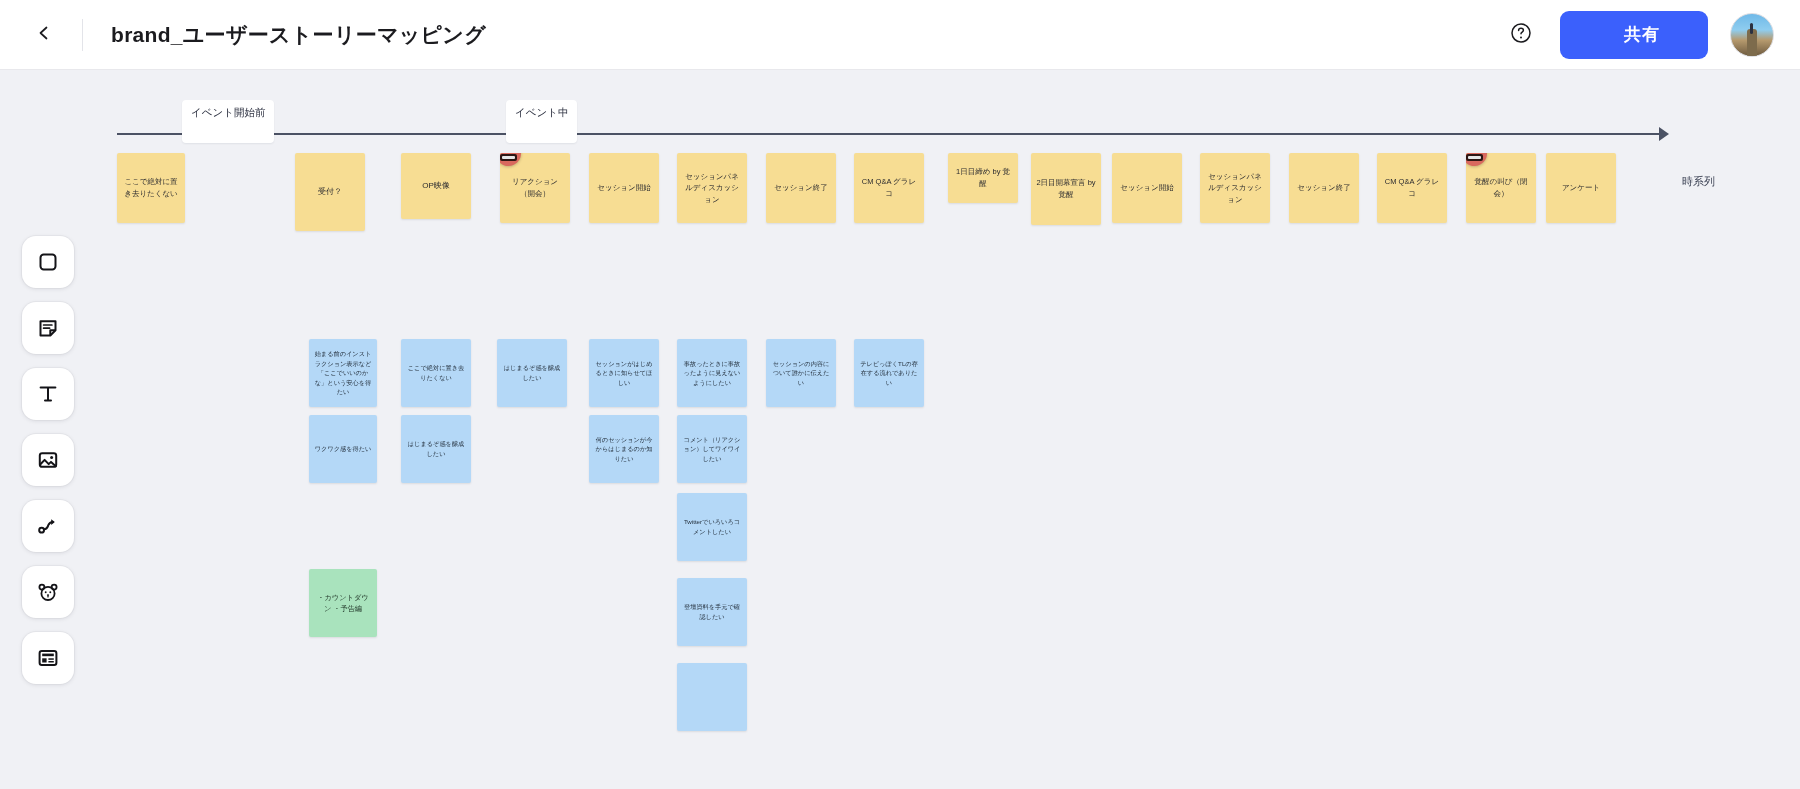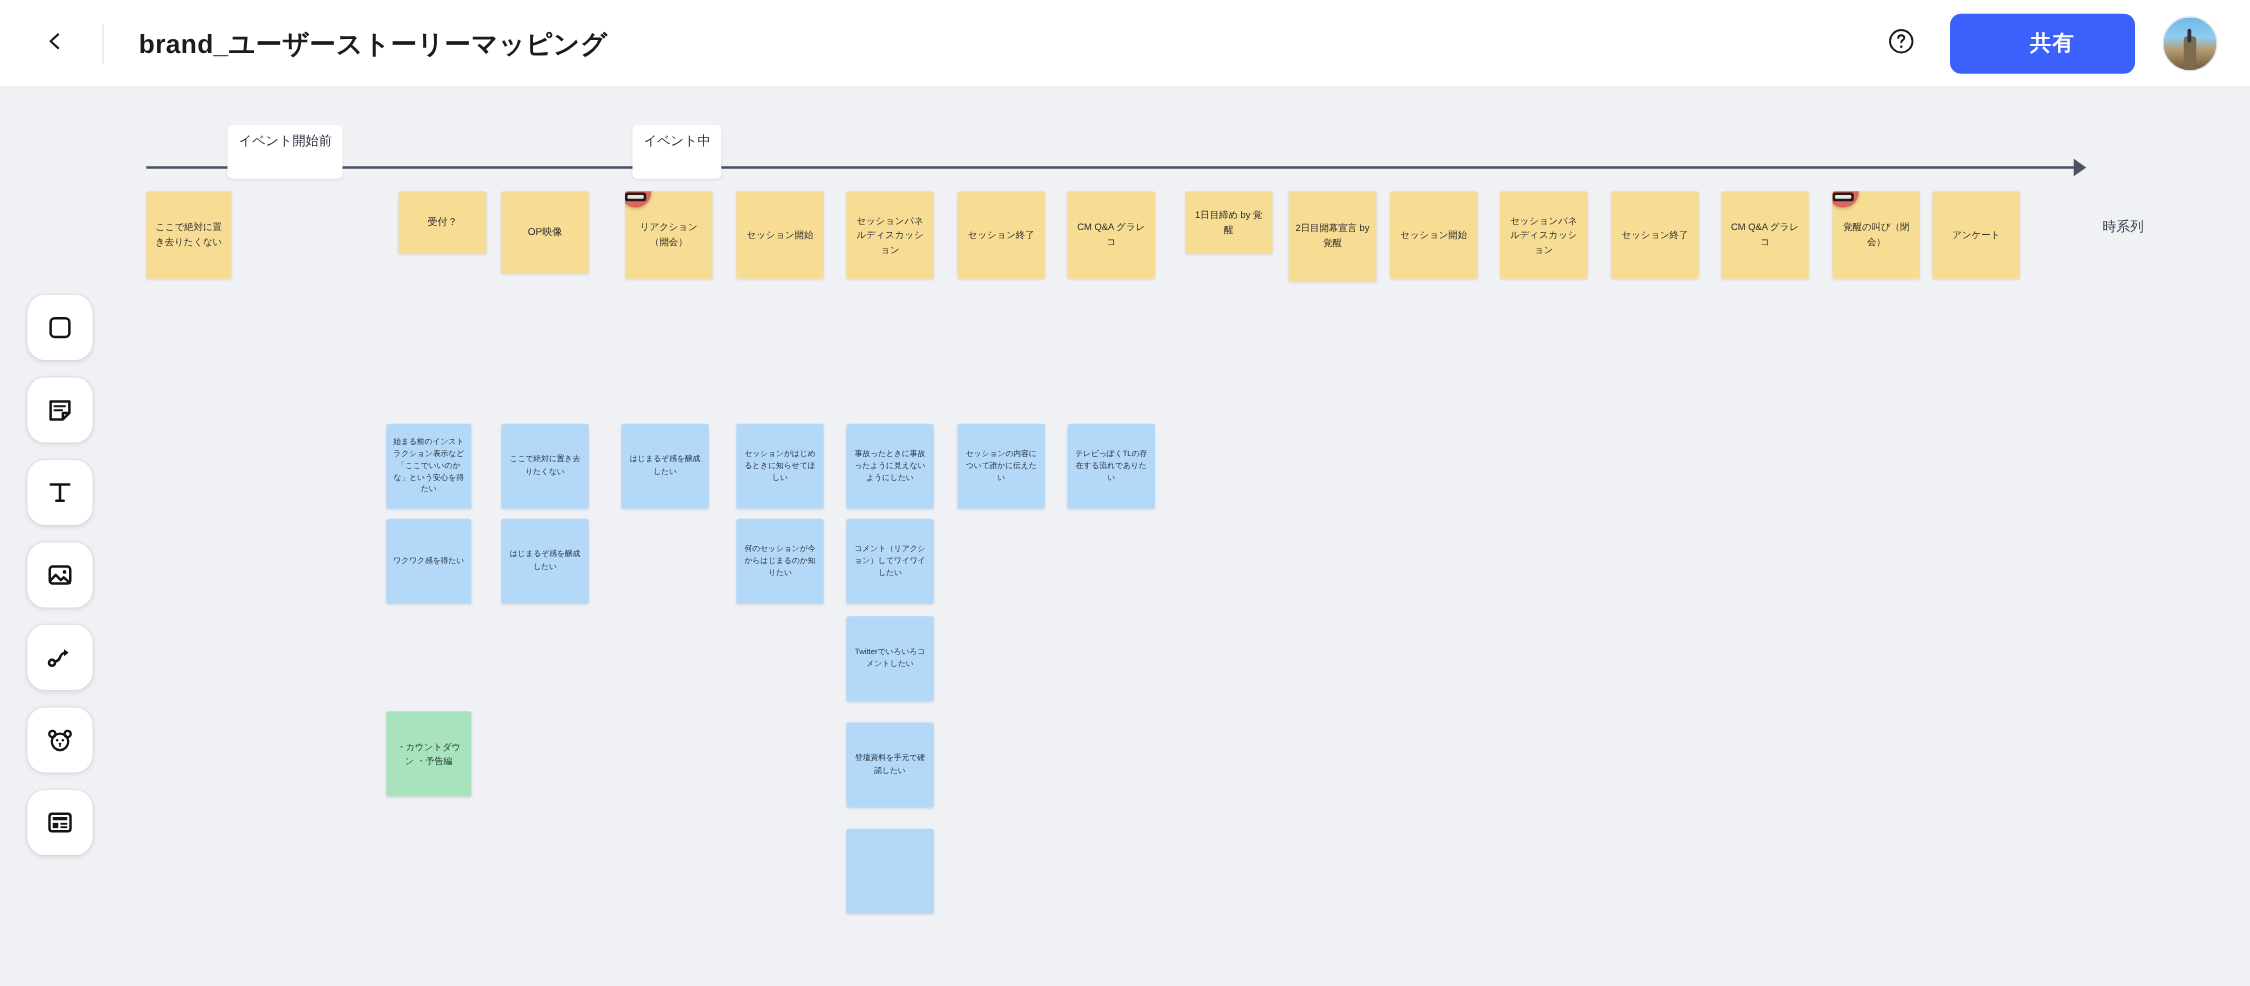--- a/index.html
+++ b/index.html
@@ -197,21 +197,21 @@
 
     <div id="phase-tags">
         <div class="phase-tag" style="left: 182px; top: 30px;">イベント開始前</div>
         <div class="phase-tag" style="left: 506px; top: 30px;">イベント中</div>
       </div>
 
     <div id="notes-layer">
         <div class="note yellow" style="left: 117px; top: 83px; width: 68px; height: 70px; font-size: 7.5px;">
           <div>ここで絶対に置き去りたくない</div>
         </div>
-        <div class="note yellow" style="left: 319px; top: 83px; width: 70px; height: 50px; font-size: 8px;">
+        <div class="note yellow" style="left: 295px; top: 83px; width: 70px; height: 78px; font-size: 8px;">
           <div>受付？</div>
         </div>
         <div class="note yellow" style="left: 401px; top: 83px; width: 70px; height: 66px; font-size: 8px;">
           <div>OP映像</div>
         </div>
         <div class="note yellow" style="left: 500px; top: 83px; width: 70px; height: 70px; font-size: 7.5px;">
           <div class="note-badge">
             <div class="mouth"></div>
           </div>
           <div>リアクション（開会）</div>

